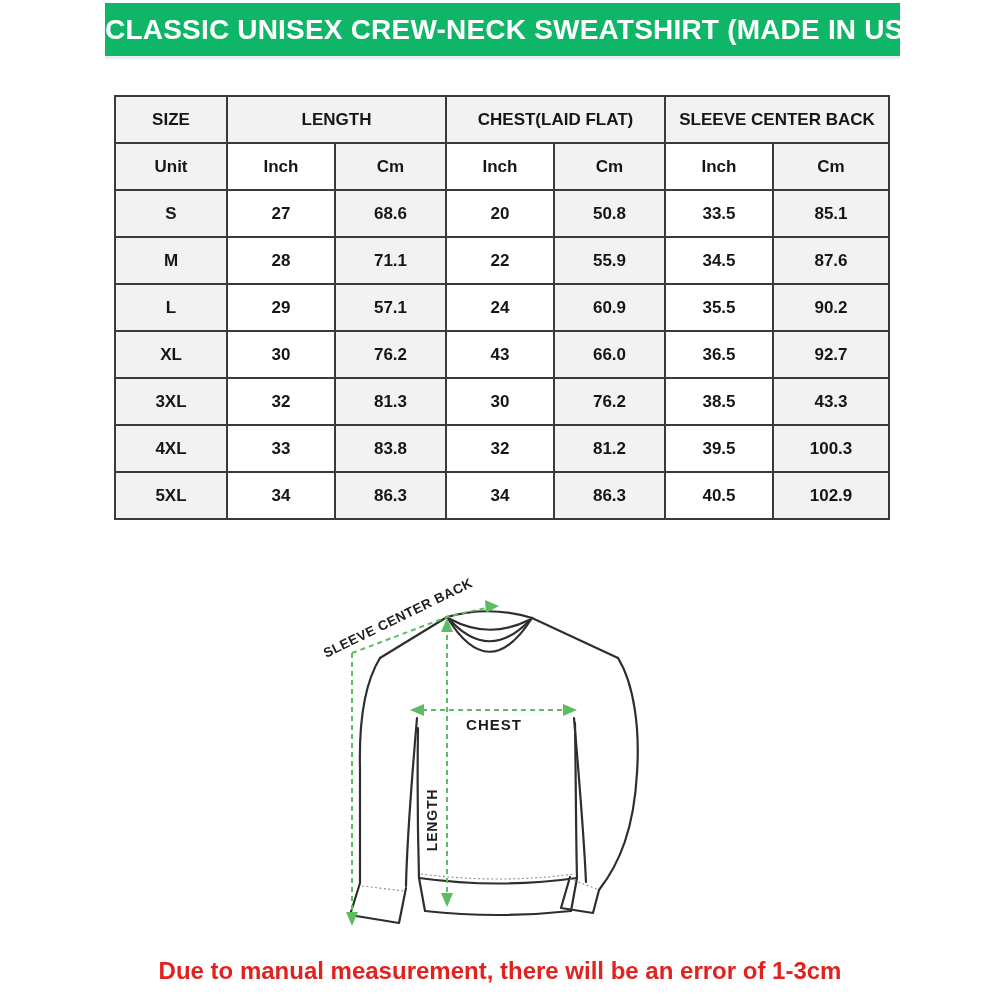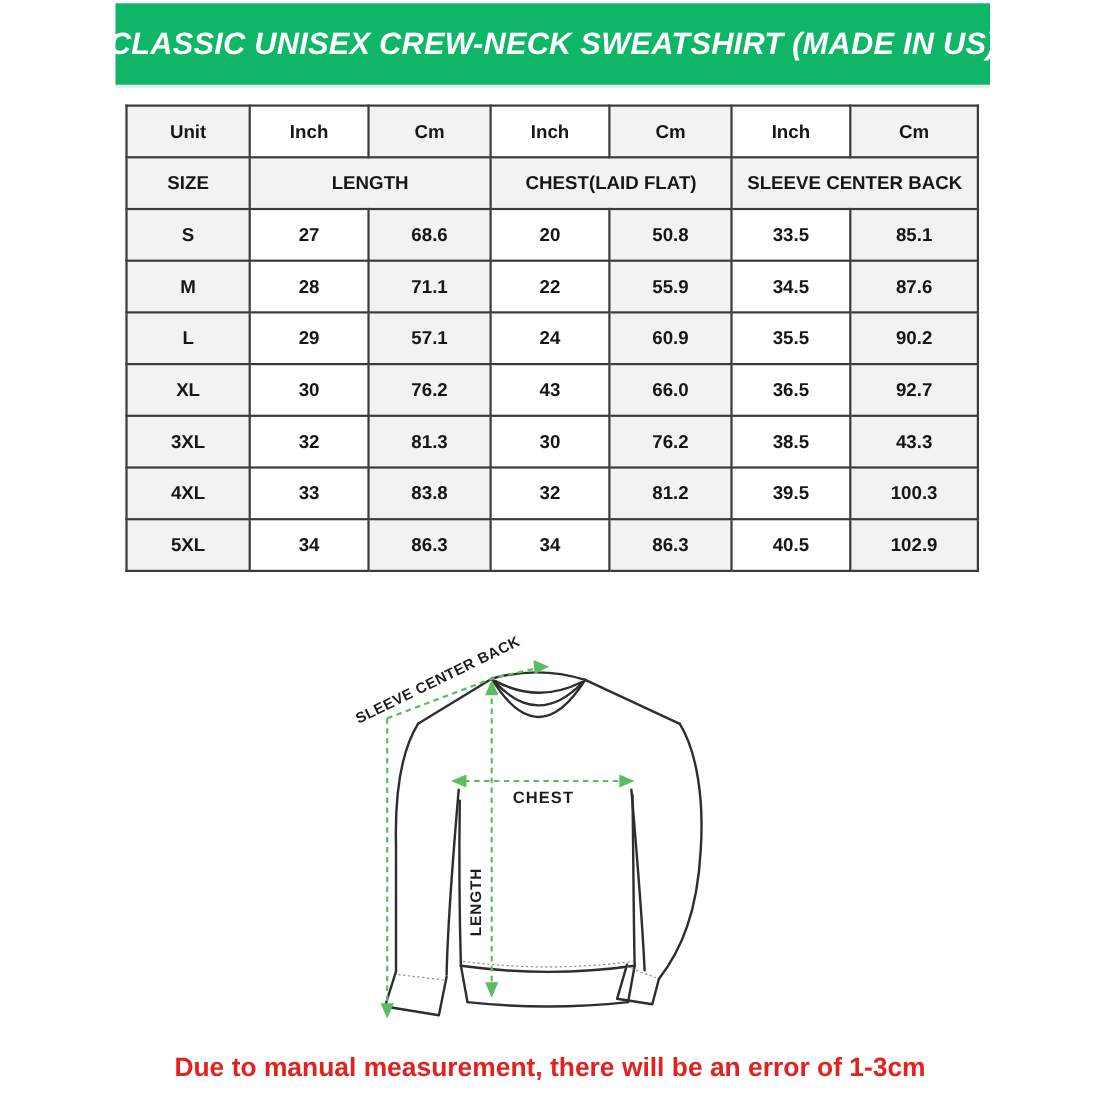--- a/index.html
+++ b/index.html
@@ -9,24 +9,23 @@
     --cell-gray:#f2f2f2;
     --border-dark:#3a3a3a;
     --ink:#161616;
   }
   html,body{margin:0;padding:0;background:#ffffff;}
   .canvas{
     position:relative;width:1000px;height:1000px;background:#ffffff;
     font-family:"Liberation Sans",sans-serif;overflow:hidden;
   }
   .banner{
-    position:absolute;left:105px;top:3px;width:795px;height:74px;
-    background:var(--green);display:flex;align-items:center;justify-content:center;
+    position:absolute;left:105px;top:3px;width:795px;height:53px;
+    background:var(--green);display:flex;align-items:center;
     box-shadow:0 3px 0 rgba(203,224,231,.5);
-    font-style:italic;
   }
   .banner h1{
     margin:0;color:#ffffff;font-size:28px;font-weight:bold;letter-spacing:.2px;white-space:nowrap;
   }
   table.size-table{
     position:absolute;left:114px;top:95px;border-collapse:collapse;table-layout:fixed;
     border:2px solid var(--border-dark);
   }
   table.size-table th,table.size-table td{
     border:2px solid var(--border-dark);height:45px;padding:0;
@@ -60,34 +59,34 @@
         <col style="width: 112px;">
         <col style="width: 108px;">
         <col style="width: 111px;">
         <col style="width: 108px;">
         <col style="width: 111px;">
         <col style="width: 108px;">
         <col style="width: 116px;">
       </colgroup>
       <thead>
         <tr>
+          <th colspan="1" class="gray">SIZE</th>
+          <th colspan="2" class="gray">LENGTH</th>
+          <th colspan="2" class="gray">CHEST(LAID FLAT)</th>
+          <th colspan="2" class="gray">SLEEVE CENTER BACK</th>
+        </tr>
+        <tr>
           <th class="gray">Unit</th>
           <th>Inch</th>
           <th class="gray">Cm</th>
           <th>Inch</th>
           <th class="gray">Cm</th>
           <th>Inch</th>
           <th class="gray">Cm</th>
         </tr>
-        <tr>
-          <th colspan="1" class="gray">SIZE</th>
-          <th colspan="2" class="gray">LENGTH</th>
-          <th colspan="2" class="gray">CHEST(LAID FLAT)</th>
-          <th colspan="2" class="gray">SLEEVE CENTER BACK</th>
-        </tr>
       </thead>
       <tbody>
         <tr>
           <td class="gray">S</td>
           <td>27</td>
           <td class="gray">68.6</td>
           <td>20</td>
           <td class="gray">50.8</td>
           <td>33.5</td>
           <td class="gray">85.1</td>

